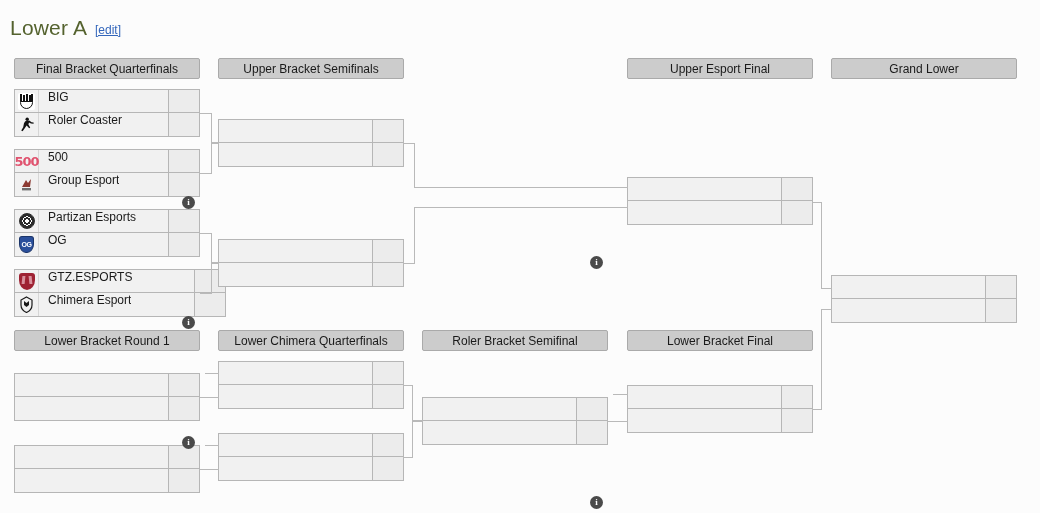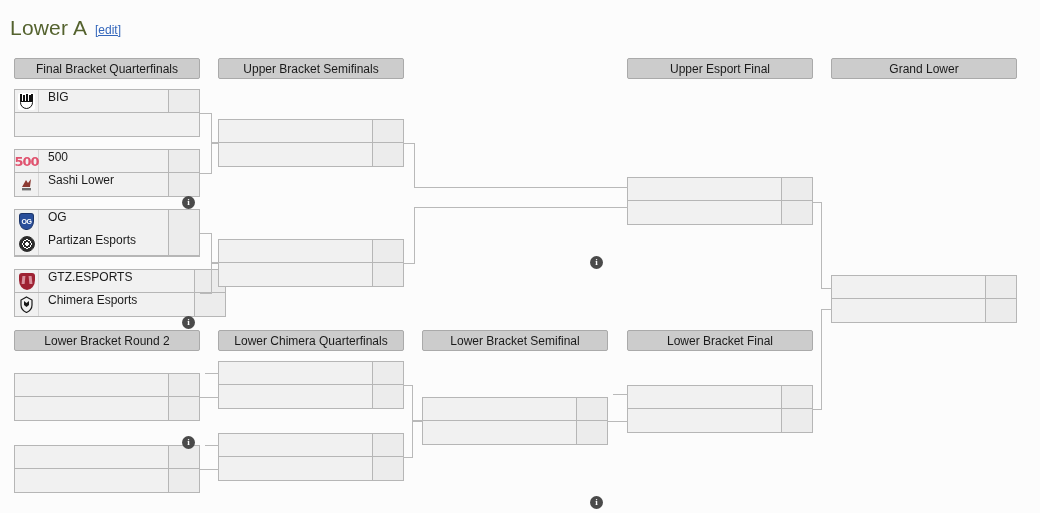--- a/index.html
+++ b/index.html
@@ -181,27 +181,27 @@
     <span>Upper Bracket Semifinals</span>
   </div>
   <div class="round-header" style="left:627px;top:58px;width:186px;">
     <span>Upper Esport Final</span>
   </div>
   <div class="round-header" style="left:831px;top:58px;width:186px;">
     <span>Grand Lower</span>
   </div>
 
   <div class="round-header" style="left:14px;top:330px;width:186px;">
-    <span>Lower Bracket Round 2</span>
+    <span>Lower Bracket Round 1</span>
   </div>
   <div class="round-header" style="left:218px;top:330px;width:186px;">
     <span>Lower Chimera Quarterfinals</span>
   </div>
   <div class="round-header" style="left:422px;top:330px;width:186px;">
-    <span>Lower Bracket Semifinal</span>
+    <span>Roler Bracket Semifinal</span>
   </div>
   <div class="round-header" style="left:627px;top:330px;width:186px;">
     <span>Lower Bracket Final</span>
   </div>
 
   <div class="ln h" style="left:200px;top:113px;width:12px;"></div>
   <div class="ln v" style="left:211px;top:113px;height:30px;"></div>
   <div class="ln h" style="left:211px;top:142px;width:8px;"></div>
 
   <div class="ln h" style="left:200px;top:173px;width:12px;"></div>
@@ -248,20 +248,34 @@
   <div class="ln h" style="left:812px;top:409px;width:10px;"></div>
   <div class="ln v" style="left:821px;top:309px;height:100px;"></div>
   <div class="ln h" style="left:821px;top:309px;width:11px;"></div>
 
   <div class="match" style="left:14px;top:89px;width:186px;height:48px;">
     <div class="opp top">
       <span class="logo">
         <span class="lg lg-big"></span>
       </span>
       <span class="tname">BIG</span>
+      <span class="scorecol"></span>
+    </div>
+    <div class="opp">
+      <span class="logo">
+        <span class="lg lg-rc">
+          <svg width="17" height="17" viewBox="0 0 17 17">
+              <g fill="#111">
+            <circle cx="9.2" cy="3.2" r="1.7"></circle>
+            <path d="M7.2 5.2 L11.2 4.6 L13.6 6.2 L15.6 6.6 L15.6 7.8 L13.0 7.6 L11.0 6.6 L10.4 8.6 L12.2 11.4 L11.2 12.2 L8.6 9.4 L6.4 12.8 L4.6 15.2 L3.2 14.6 L5.2 11.2 L6.0 7.2 Z"></path>
+          </g>
+            </svg>
+        </span>
+      </span>
+      <span class="tname">Roler Coaster</span>
       <span class="scorecol"></span>
     </div>
     <div class="info-badge" style="left:167px;top:106px;">i</div>
   </div>
 
   <div class="match" style="left:14px;top:149px;width:186px;height:48px;">
     <div class="opp top">
       <span class="logo">
         <span class="lg-500">500</span>
       </span>
@@ -270,39 +284,39 @@
     </div>
     <div class="opp">
       <span class="logo">
         <span class="lg lg-sashi">
           <svg width="17" height="17" viewBox="0 0 17 17">
             <path d="M4 11 L8 4 L10 7 L13 3 L12 11 Z" fill="#8c3a33"></path>
             <rect x="4" y="12" width="9" height="2.4" fill="#6e6e6e"></rect>
           </svg>
         </span>
       </span>
-      <span class="tname">Sashi Lower</span>
+      <span class="tname">Group Esport</span>
       <span class="scorecol"></span>
     </div>
     <div class="info-badge" style="left:167px;top:166px;">i</div>
   </div>
 
   <div class="match" style="left:14px;top:209px;width:186px;height:48px;">
+    <div class="opp top">
+      <span class="logo">
+        <span class="lg-partizan"></span>
+      </span>
+      <span class="tname">Partizan Esports</span>
+      <span class="scorecol"></span>
+    </div>
     <div class="opp">
       <span class="logo">
         <span class="lg-og">OG</span>
       </span>
       <span class="tname">OG</span>
-      <span class="scorecol"></span>
-    </div>
-    <div class="opp top">
-      <span class="logo">
-        <span class="lg-partizan"></span>
-      </span>
-      <span class="tname">Partizan Esports</span>
       <span class="scorecol"></span>
     </div>
     <div class="info-badge" style="left:167px;top:226px;">i</div>
   </div>
 
   <div class="match" style="left:14px;top:269px;width:212px;height:48px;">
     <div class="opp top">
       <span class="logo">
         <span class="lg-gtz"></span>
       </span>
@@ -311,21 +325,21 @@
     </div>
     <div class="opp">
       <span class="logo">
         <span class="lg-chimera">
           <svg width="15" height="17" viewBox="0 0 15 17">
             <path d="M7.5 1 L13 4 L13 9 Q13 14 7.5 16.5 Q2 14 2 9 L2 4 Z" fill="none" stroke="#1a1a1a" stroke-width="1.2"></path>
             <path d="M5 5 L7.5 7 L10 5 L10 9 L7.5 11 L5 9 Z" fill="#1a1a1a"></path>
           </svg>
         </span>
       </span>
-      <span class="tname">Chimera Esports</span>
+      <span class="tname">Chimera Esport</span>
       <span class="scorecol"></span>
     </div>
 
   </div>
 
   <div class="match noteams" style="left:218px;top:119px;width:186px;height:48px;">
     <div class="opp top">
       <span class="tname"></span>
       <span class="scorecol"></span>
     </div>

